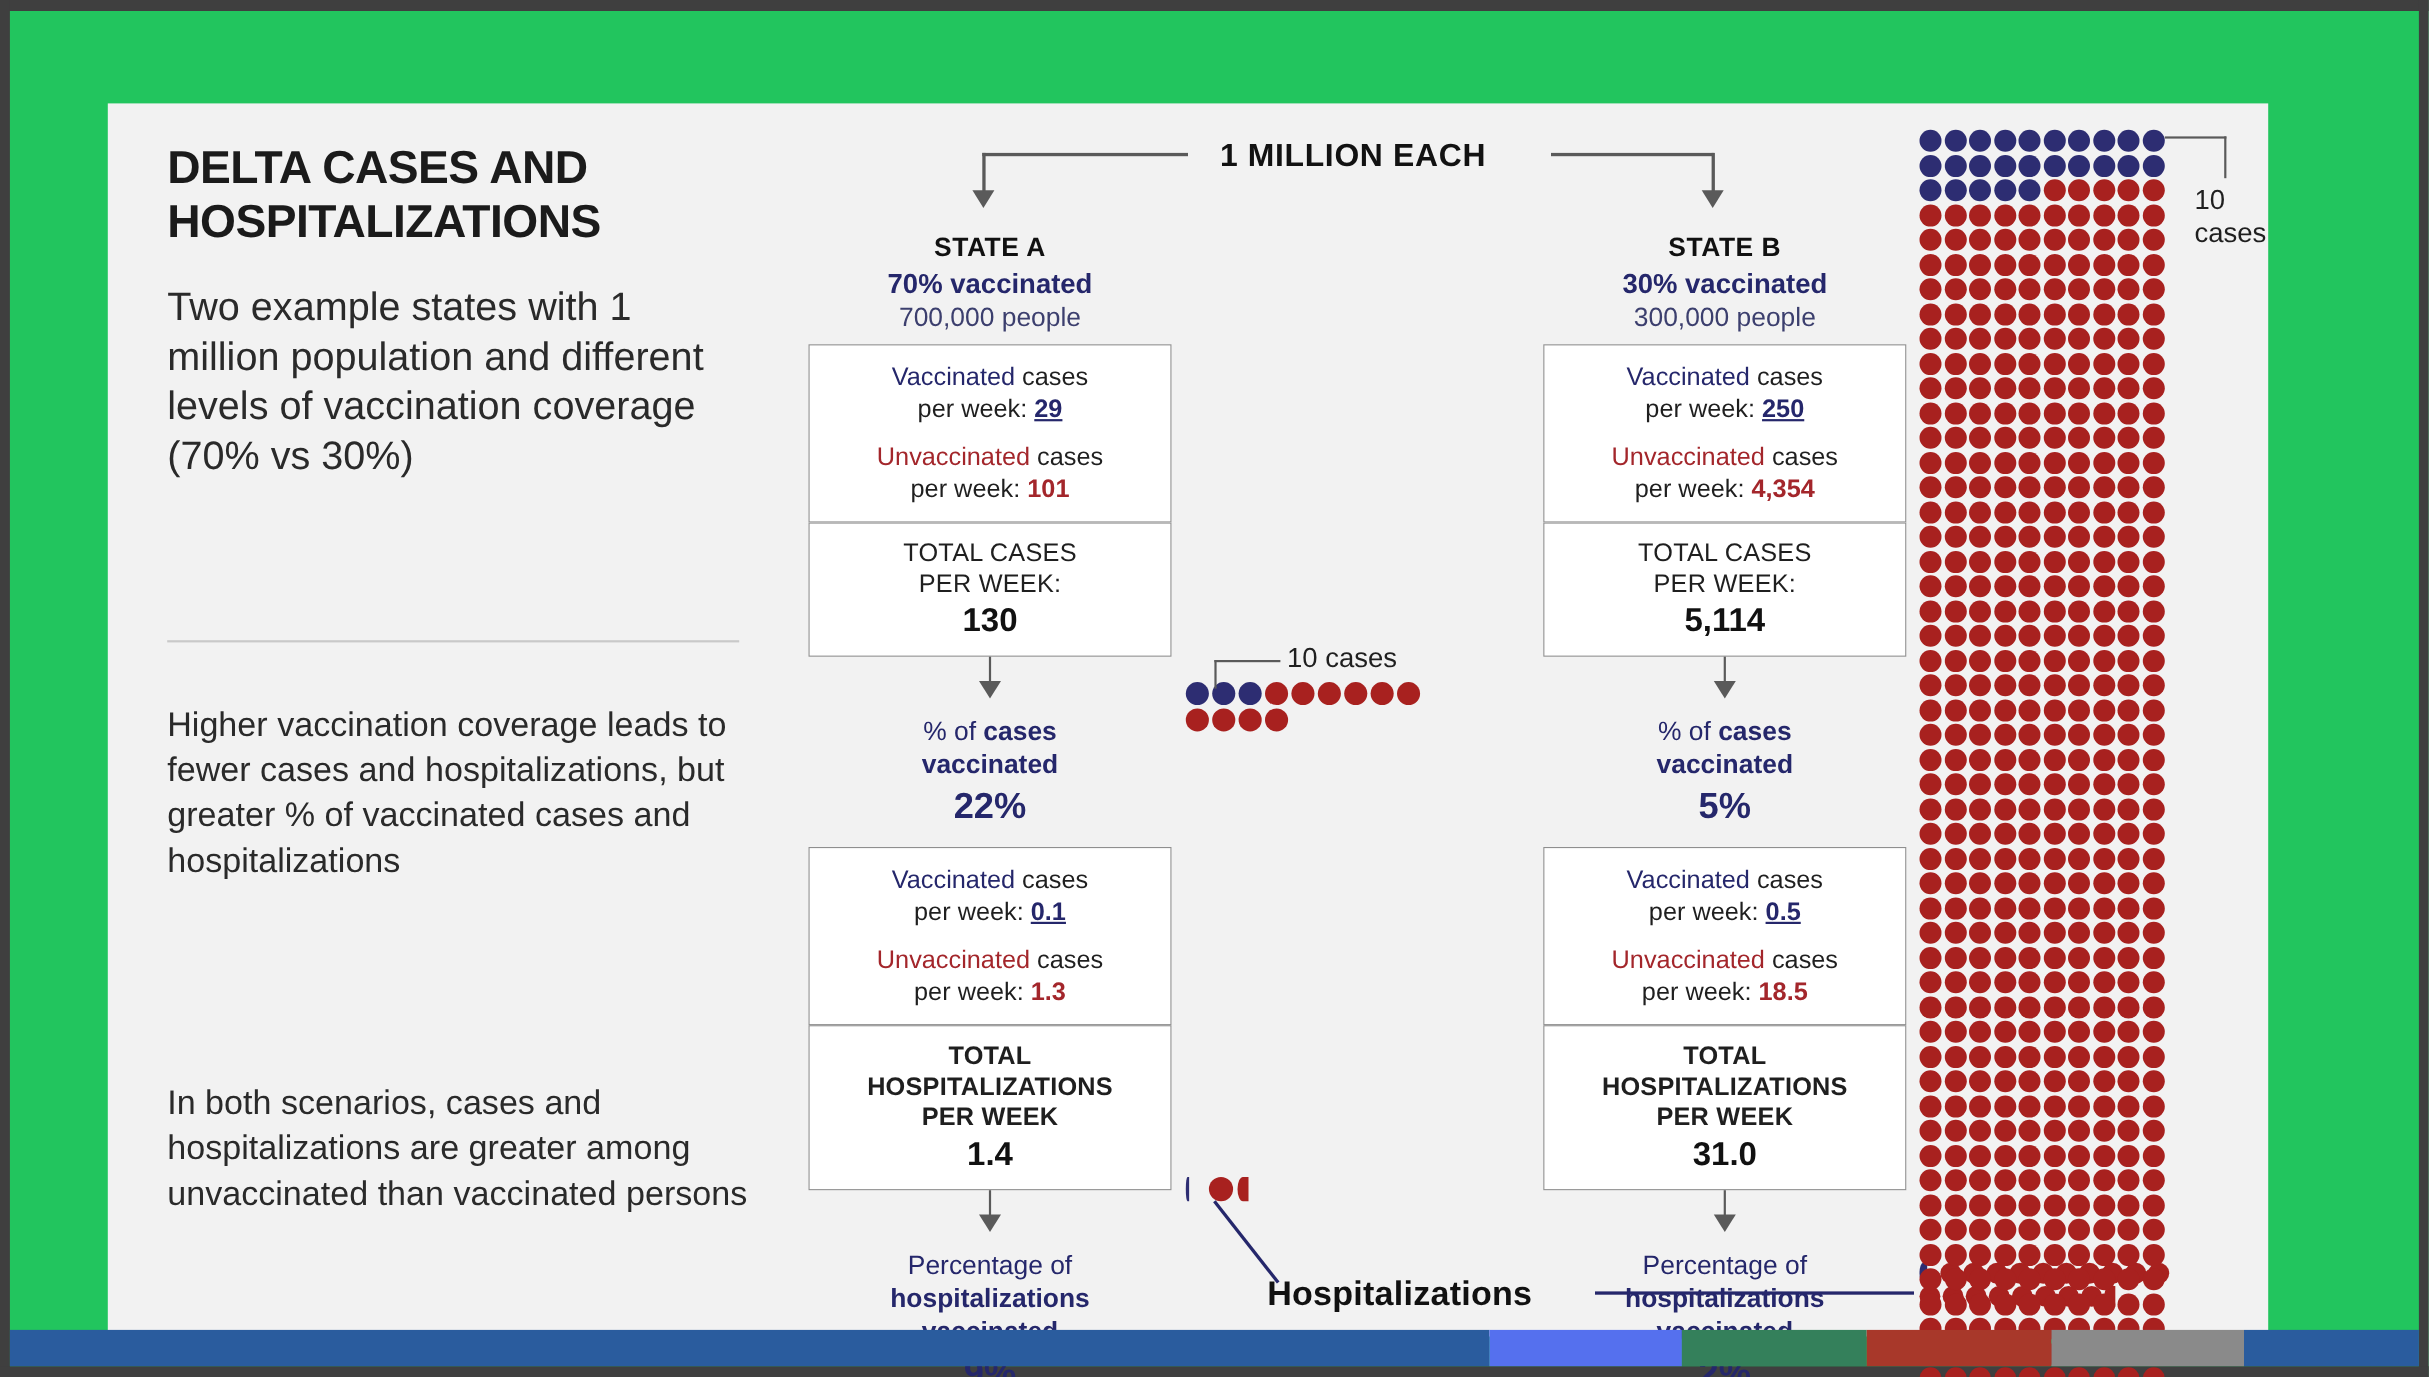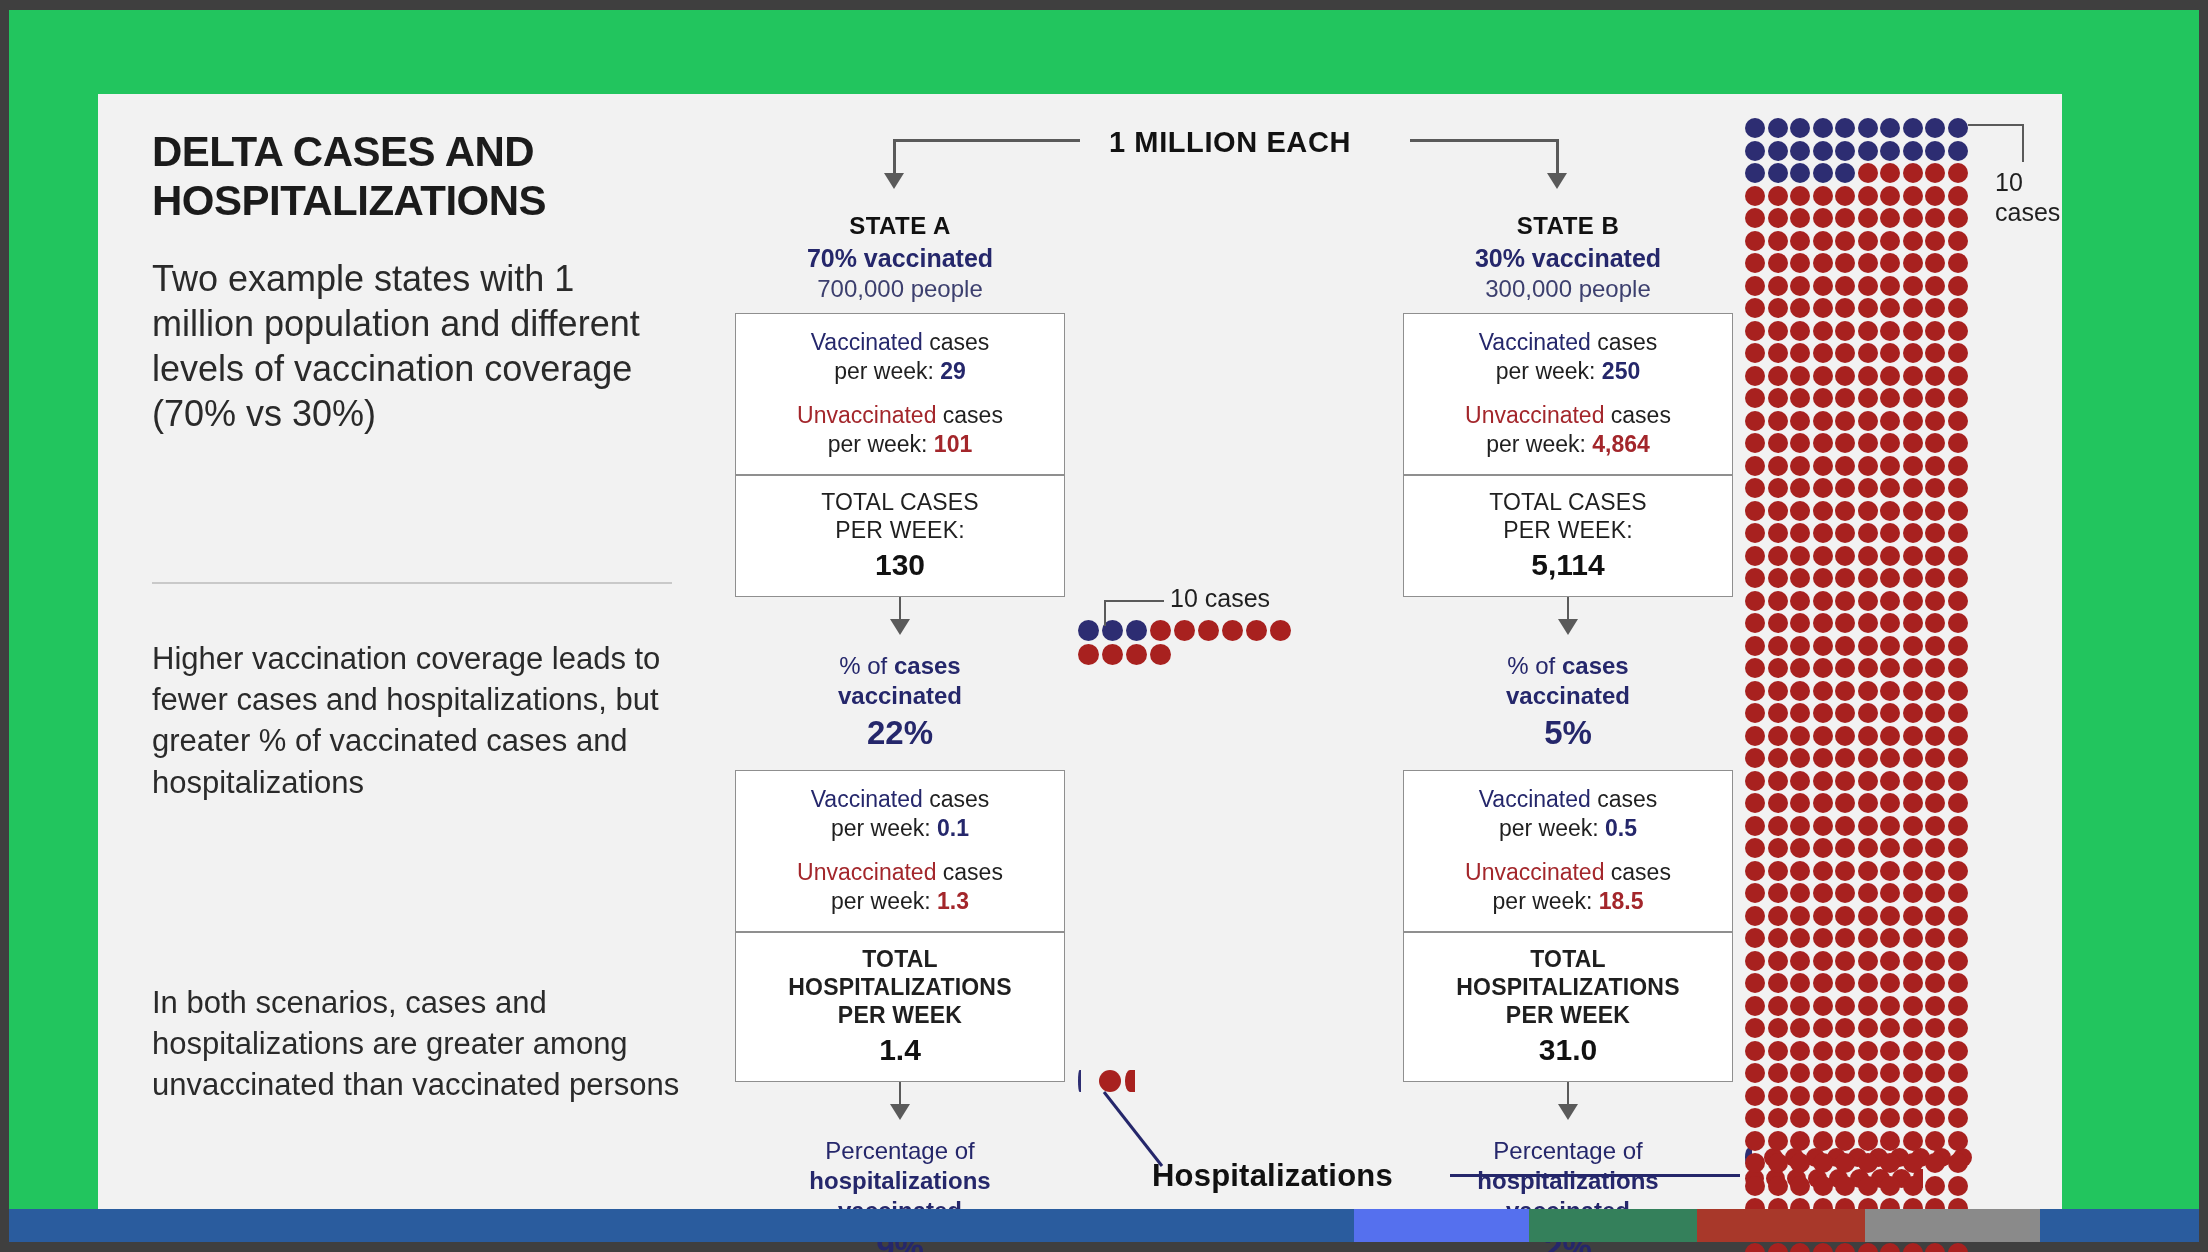--- a/index.html
+++ b/index.html
@@ -76,21 +76,21 @@
   }
 
   .box {
     background:#ffffff; border:1.5px solid #8f8f8f;
     padding:14px 10px; text-align:center;
   }
   .box-row { font-size:23px; line-height:1.28; color:#1f1f1f; }
   .box-row + .box-row { margin-top:14px; }
   .lbl-vax { color:#25276b; }
   .lbl-unvax { color:#a3262b; }
-  .val-vax { color:#25276b; font-weight:bold; }
+  .val-vax { color:#25276b; font-weight:bold;text-decoration:underline; }
   .val-unvax { color:#a3262b; font-weight:bold; }
 
   .box-total { margin-top:0; border-top:1.5px solid #8f8f8f; padding:12px 10px 14px; }
   .total-cap {
     font-size:23px; line-height:1.22; color:#1f1f1f; letter-spacing:0.2px;
   }
   .total-cap.bold { font-weight:bold; }
   .total-num { font-size:30px; font-weight:bold; color:#111; margin-top:4px; }
 
   .pct-block { text-align:center; margin-top:14px; }
@@ -245,21 +245,21 @@
       <div class="box-row">
         <span class="lbl-vax">Vaccinated</span>
         <span>cases</span><br>
         <span>per week:</span>
         <span class="val-vax">250</span>
       </div>
       <div class="box-row">
         <span class="lbl-unvax">Unvaccinated</span>
         <span>cases</span><br>
         <span>per week:</span>
-        <span class="val-unvax">4,864</span>
+        <span class="val-unvax">4,354</span>
       </div>
     </div>
 
     <div class="box box-total">
       <div class="total-cap">TOTAL CASES</div>
       <div class="total-cap">PER WEEK:</div>
       <div class="total-num">5,114</div>
     </div>
 
     <div style="position:relative; height:40px;">

